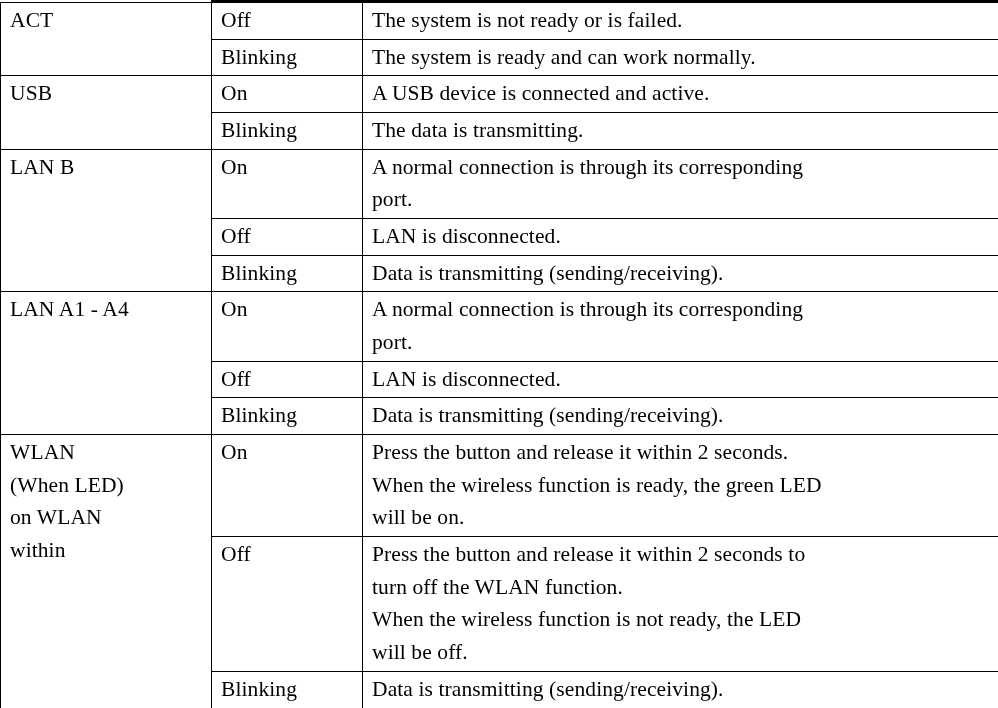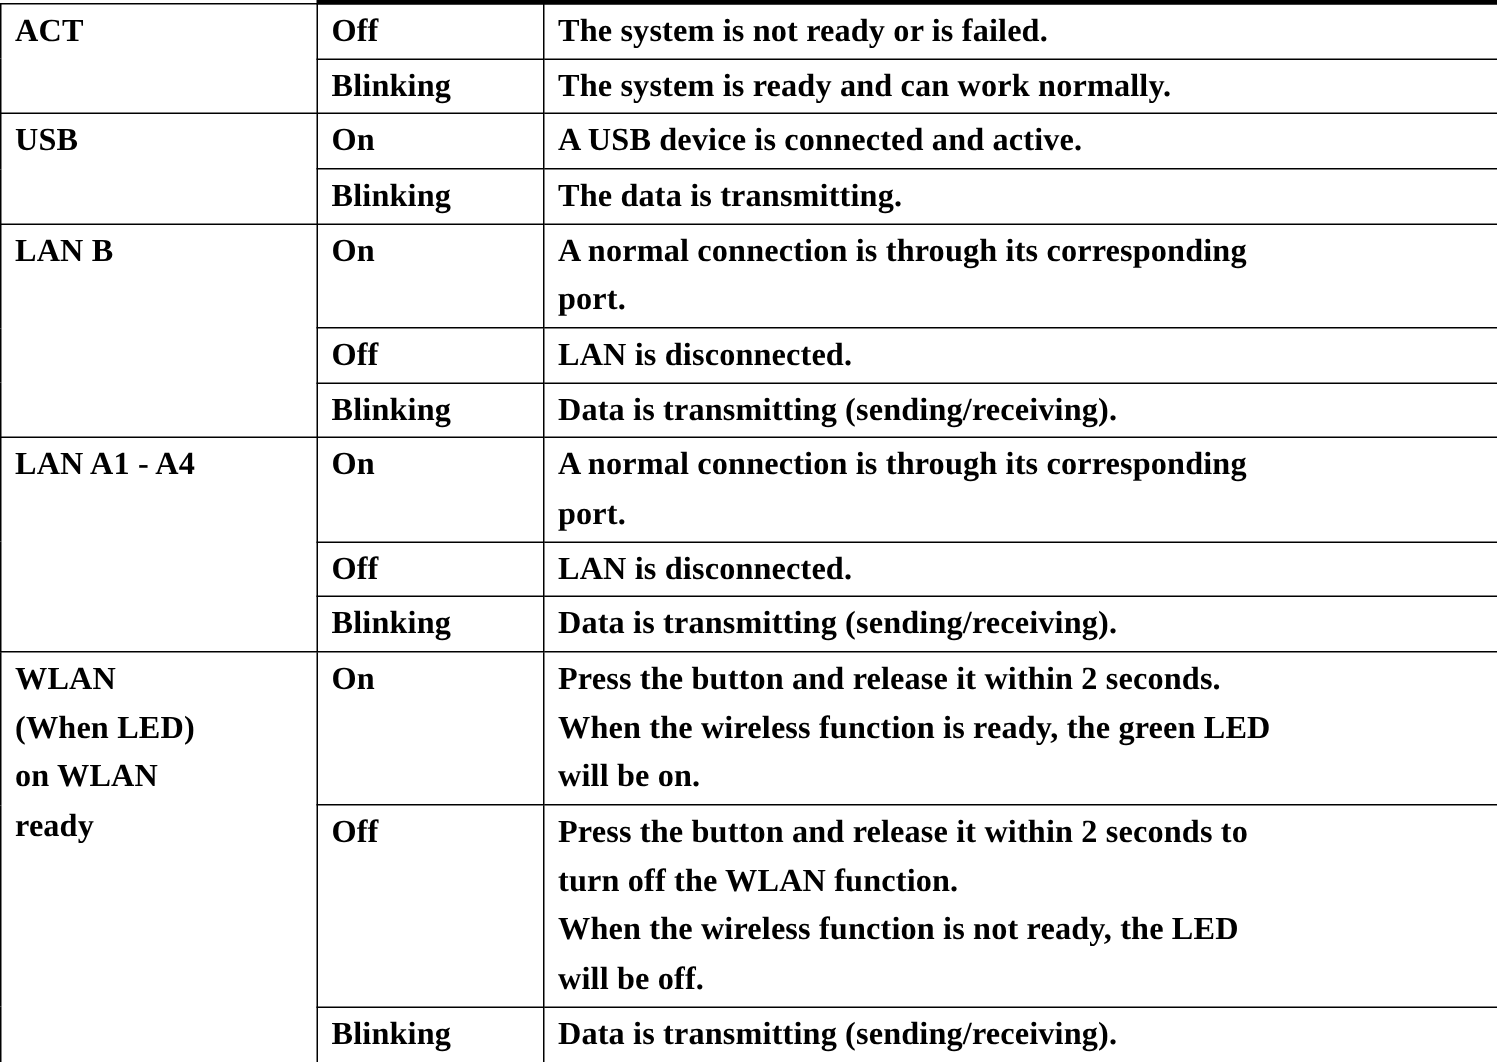--- a/index.html
+++ b/index.html
@@ -41,21 +41,21 @@
     border-collapse: collapse;
     table-layout: fixed;
     font-size: 21.5px;
     line-height: 1.52;
   }
 
   table.led-table td {
     border: 1px solid #000000;
     padding: 1px 0 2px 9px;
     vertical-align: top;
-    font-weight: bold;
+    font-weight: normal;
     letter-spacing: 0.1px;
   }
 
   
   col.c-led   { width: 211px; }
   col.c-state { width: 151px; }
   col.c-desc  { width: 642px; }
 
   td.led-cell   { }
   td.state-cell { }
@@ -180,21 +180,21 @@
         <td class="desc-cell">
           <span class="line">Data is transmitting (sending/receiving).</span>
         </td>
       </tr>
 
       <tr>
         <td class="led-cell" rowspan="3">
           <span class="line">WLAN</span>
           <span class="line">(When LED)</span>
           <span class="line">on WLAN</span>
-          <span class="line">ready</span>
+          <span class="line">within</span>
         </td>
         <td class="state-cell">
           <span class="line">On</span>
         </td>
         <td class="desc-cell">
           <span class="line">Press the button and release it within 2 seconds.</span>
           <span class="line">When the wireless function is ready, the green LED</span>
           <span class="line">will be on.</span>
         </td>
       </tr>

